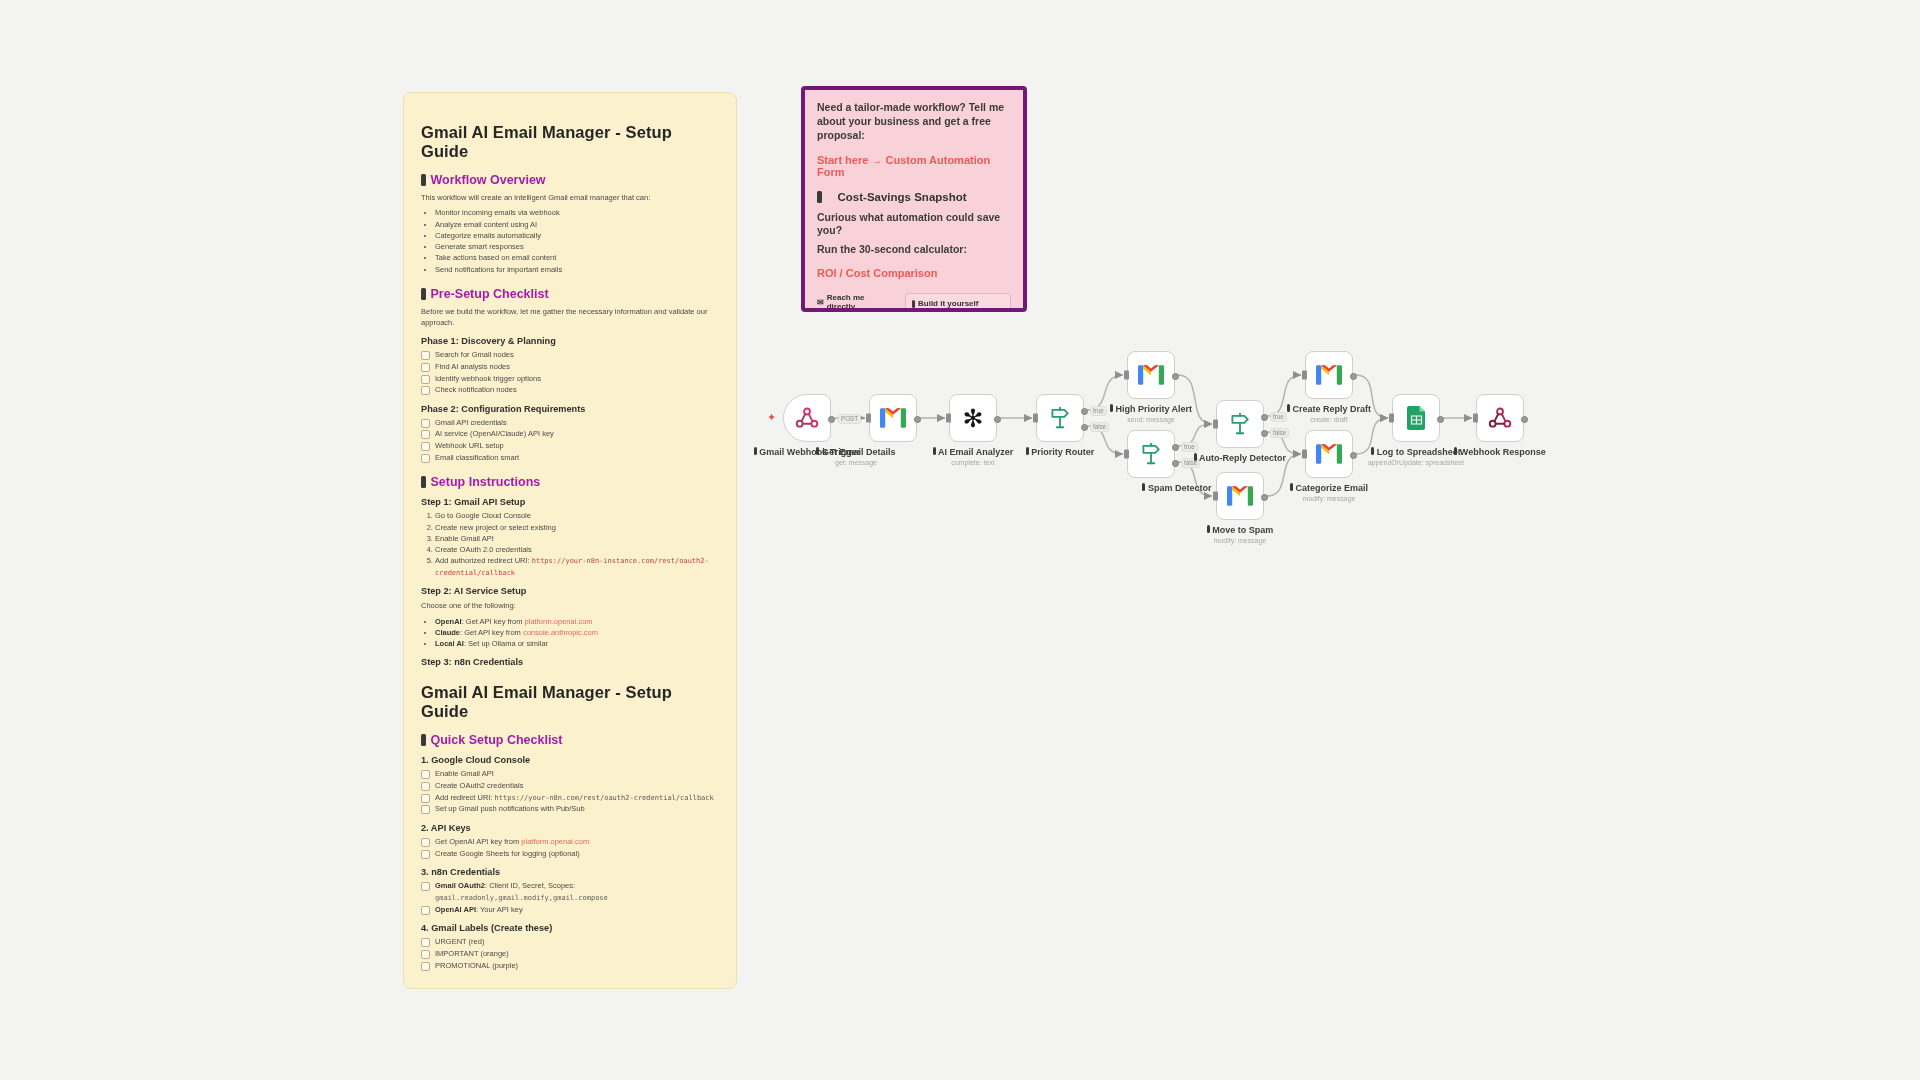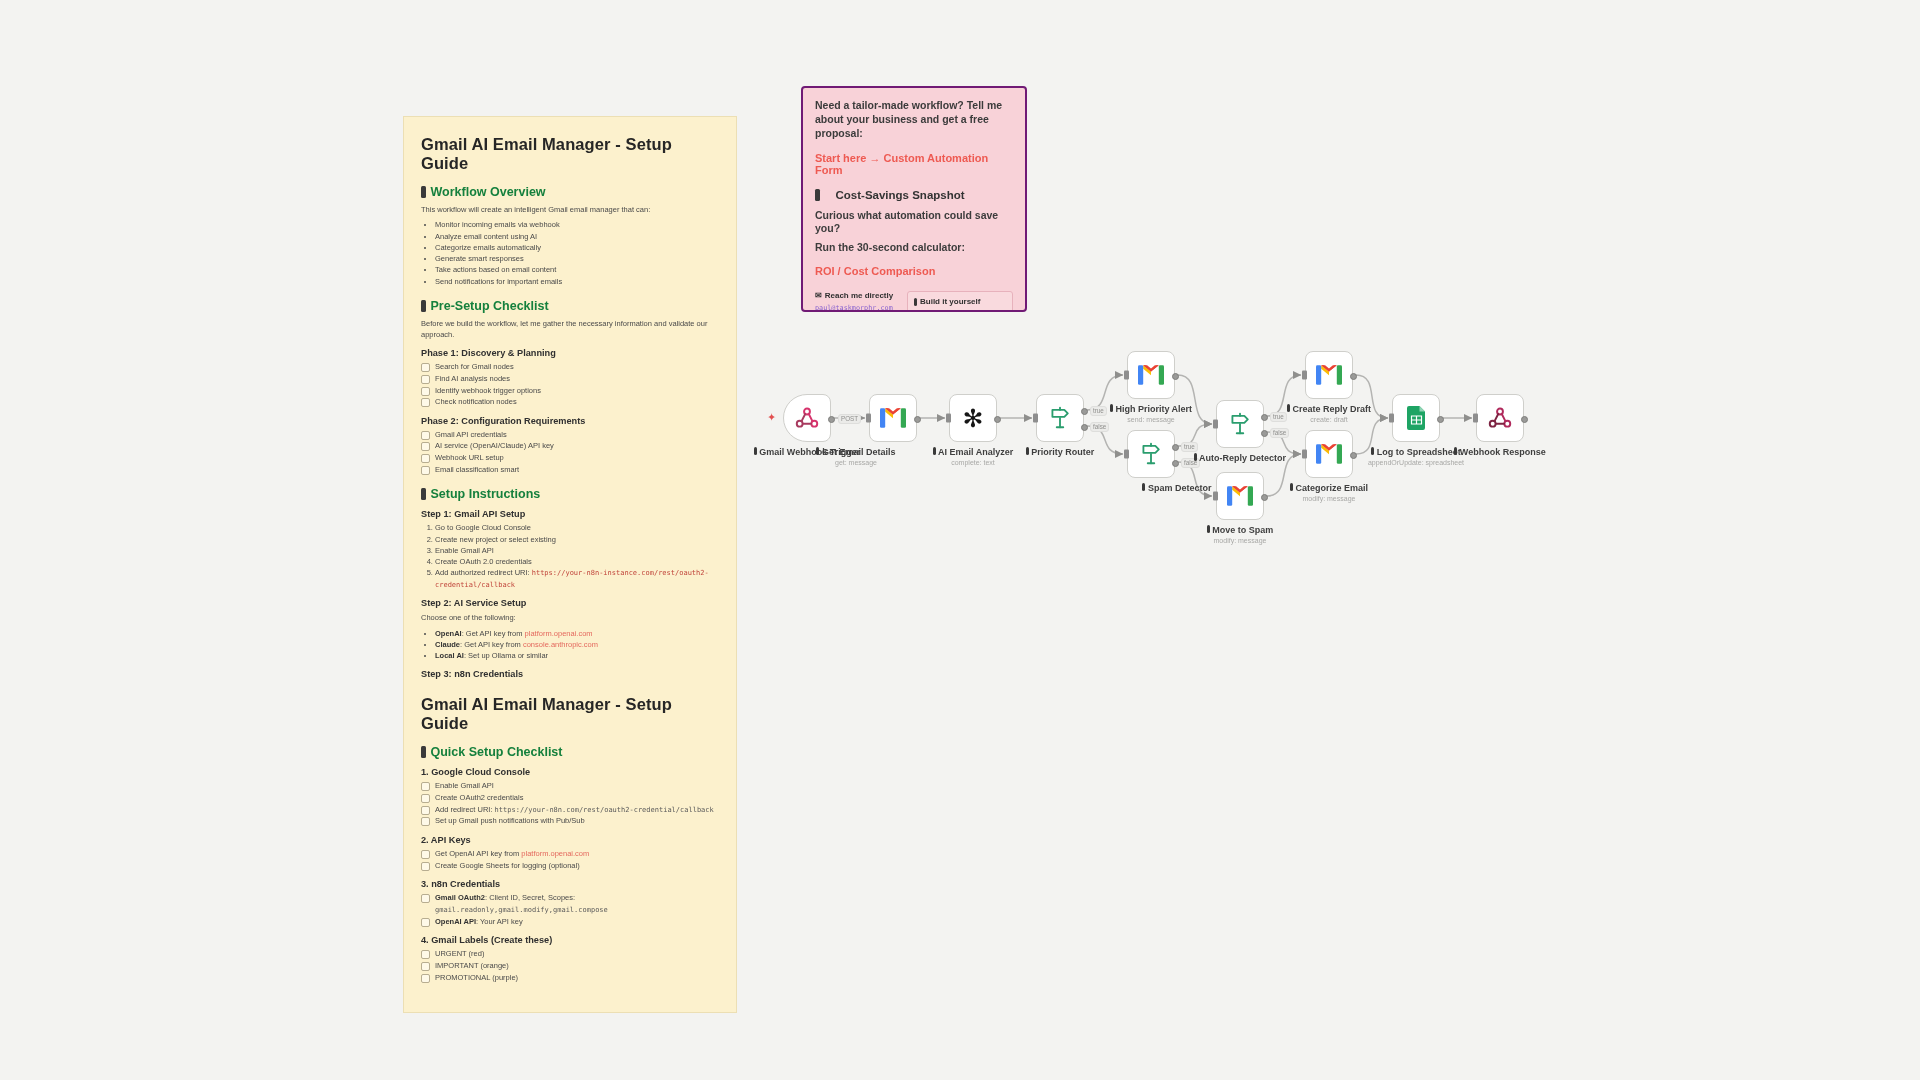--- a/index.html
+++ b/index.html
@@ -1,40 +1,40 @@
 <!DOCTYPE html>
 <html><head>
 <meta charset="utf-8">
 <style>
   html,body{margin:0;padding:0;background:#e9e9e7;font-family:"Liberation Sans",sans-serif;}
   #stage{position:relative;width:1920px;height:1080px;background:#f3f3f1;overflow:hidden;}
 
   
   #yellow-note{position:absolute;left:403px;top:92px;width:334px;height:897px;
-    background:#fcf1cd;border:1px solid #ecdfb4;border-radius:0;
-    padding:16px 17px;box-sizing:border-box;overflow:hidden;color:#4a4a4a;margin-top:24px;}
+    background:#fcf1cd;border:1px solid #ecdfb4;border-radius:8px;
+    padding:28px 17px;box-sizing:border-box;overflow:hidden;color:#4a4a4a;}
   .yn-title{font-size:16.5px;font-weight:700;color:#262626;margin:2px 0 10px;letter-spacing:.1px;}
   .yn-title.second{margin-top:16px;}
-  .yn-h{font-size:12.5px;font-weight:700;color:#15803d;margin:12px 0 5px;display:flex;align-items:center;gap:5px;}
+  .yn-h{font-size:12.5px;font-weight:700;color:#a21caf;margin:12px 0 5px;display:flex;align-items:center;gap:5px;}
   .yn-p{font-size:7.5px;line-height:1.5;margin:4px 0;color:#4a4a4a;}
   .yn-ul,.yn-ol{margin:3px 0 5px;padding-left:14px;font-size:7.5px;line-height:1.5;color:#4a4a4a;}
   .yn-ul li,.yn-ol li{margin:0;}
   .yn-sub{font-size:9.2px;font-weight:700;color:#303030;margin:8px 0 3px;}
   .yn-check{display:flex;align-items:flex-start;gap:5px;font-size:7.5px;line-height:1.55;color:#4a4a4a;}
   .cb{width:7px;height:7px;border:1px solid #b7ad90;border-radius:2px;background:rgba(255,255,255,.55);flex:none;margin-top:2px;}
   .code{font-family:"DejaVu Sans Mono",monospace;font-size:7px;color:#c0443a;}
   .code.dark{color:#5a5a5a;}
   .link{color:#e4695e;cursor:pointer;}
   b{color:#333;}
   .tofu{display:inline-block;width:4.5px;height:12px;background:#3a3a3a;border-radius:1.5px;flex:none;}
   .tofu-sm{width:3px;height:8px;}
 
   
   #pink-note{position:absolute;left:801px;top:86px;width:226px;height:226px;
-    background:#f8d2d8;border:2px solid #701a75;border-radius:4px;
+    background:#f8d2d8;border:4px solid #701a75;border-radius:4px;
     padding:10px 12px;box-sizing:border-box;color:#3c3c3c;overflow:hidden;}
   .pn-intro{font-size:10.5px;font-weight:700;line-height:1.35;color:#3b3b3b;}
   .pn-link{font-size:11px;font-weight:700;color:#ee5a52;margin-top:11px;cursor:pointer;}
   .pn-h{font-size:11.5px;font-weight:700;color:#333;margin-top:13px;display:flex;align-items:flex-end;gap:16px;}
   .pn-body{font-size:10.5px;font-weight:600;color:#3c3c3c;margin-top:5px;line-height:1.3;}
   .pn-body.first{margin-top:8px;}
   .pn-cols{display:flex;gap:10px;margin-top:14px;align-items:flex-start;}
   .pn-col-left{flex:1;}
   .pn-small-h{font-size:8px;font-weight:700;color:#303030;display:flex;align-items:center;gap:3px;}
   .pn-email{font-size:6.8px;font-family:"DejaVu Sans Mono",monospace;color:#8a63cf;margin-top:4px;cursor:pointer;}

